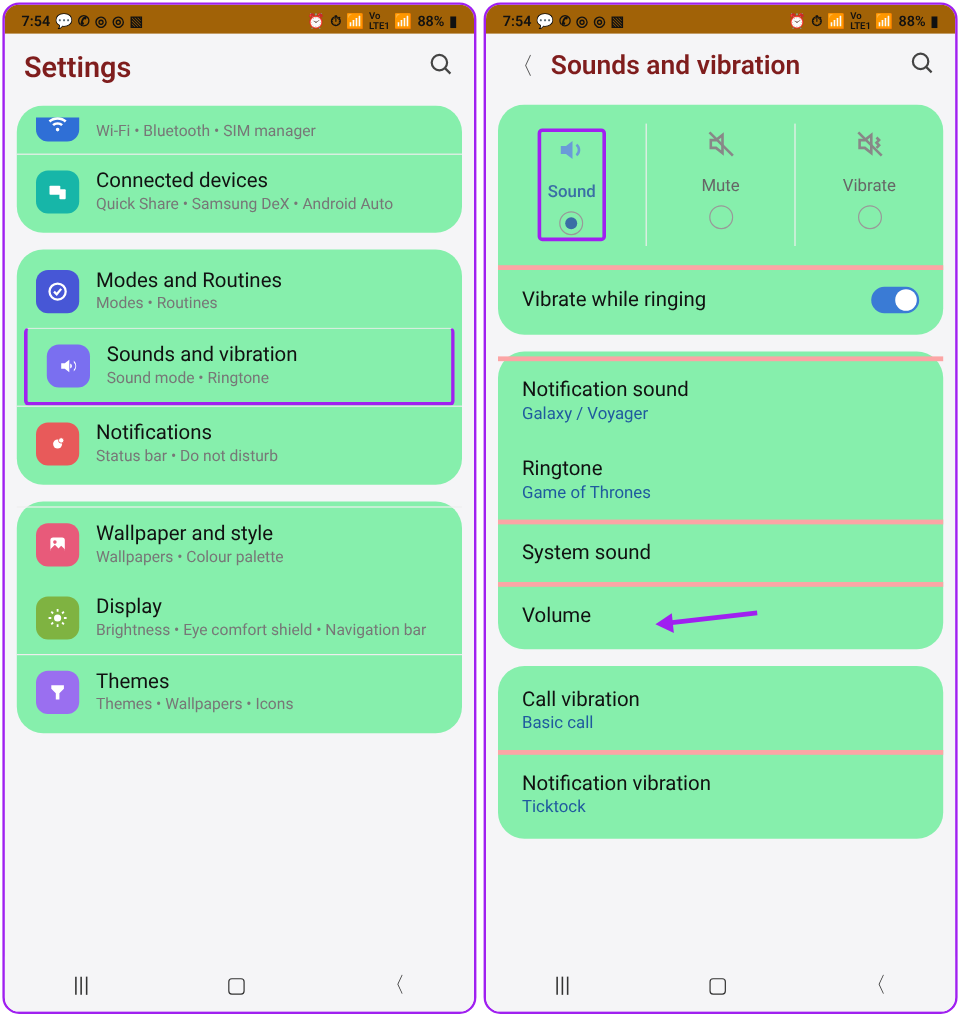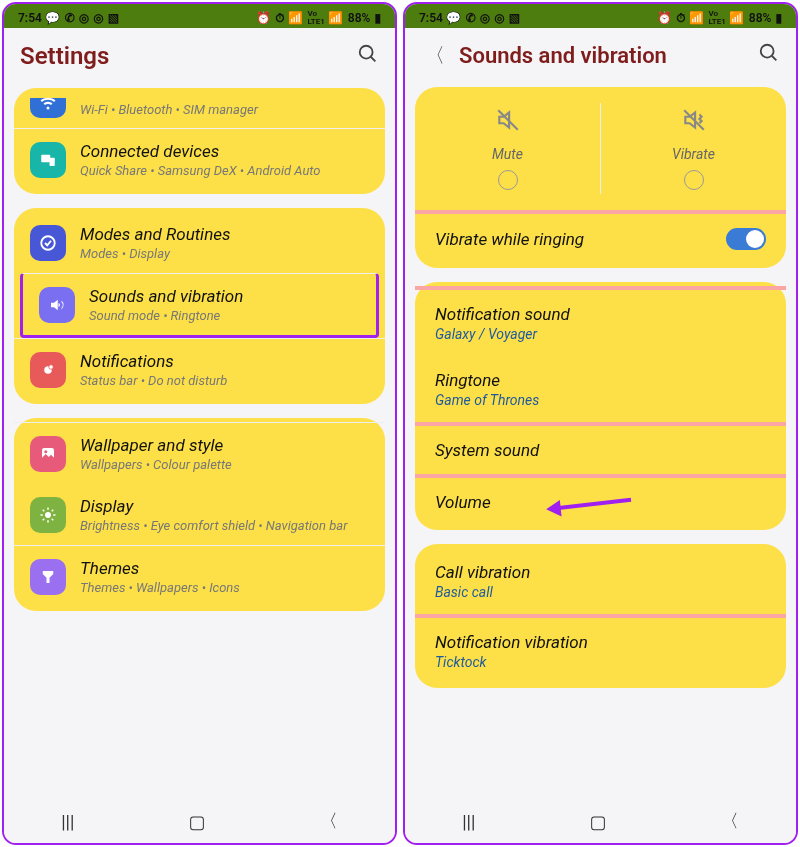--- a/index.html
+++ b/index.html
@@ -23,46 +23,45 @@
     position: relative;
   }
   .statusbar {
     display: flex;
     justify-content: space-between;
     align-items: center;
     padding: 6px 14px 2px 14px;
     font-size: 13px;
     font-weight: 600;
     color: #111;
-    background: #4d7c0f;
+    background: #a16207;
   }
   .statusbar .sicons { display:flex; gap:4px; align-items:center; font-size:12px;}
   .header {
     display: flex;
     align-items: center;
     padding: 14px 16px 18px 16px;
     gap: 10px;
   }
   .header .title {
     font-size: 24px;
     font-weight: 600;
     color: #7f1d1d;
     flex: 1;
   }
   .header .title.sub { font-size: 22px; }
   .back { font-size: 20px; color:#555; padding:0 4px;}
   .search-icon { font-size:20px; color:#444; }
   .content { flex:1; overflow:hidden; padding: 0 10px;}
   .card {
-    background: #fde047;
+    background: #86efac;
     border-radius: 22px;
     margin-bottom: 14px;
     padding: 4px 0;
     box-shadow: 0 0 0 rgba(0,0,0,0);
-    font-style: italic;
   }
   .row {
     display:flex;
     align-items:center;
     padding: 12px 16px;
     gap: 14px;
     position:relative;
   }
   .row.sep { border-top: 1px solid #eee; }
   .rowicon {
@@ -190,21 +189,21 @@
     <div class="card">
       <div class="row">
         <div class="rowicon" style="background:#4757d6">
           <svg width="18" height="18" viewBox="0 0 24 24" fill="none" stroke="#fff" stroke-width="2.5">
               <circle cx="12" cy="12" r="9"></circle>
               <path d="M8 12l3 3 5-6"></path>
             </svg>
         </div>
         <div class="rowtxt">
           <div class="rowtitle">Modes and Routines</div>
-          <div class="rowsub">Modes  •  Display</div>
+          <div class="rowsub">Modes  •  Routines</div>
         </div>
       </div>
       <div class="row sep highlight">
         <div class="rowicon" style="background:#7a6ff0">
           <svg width="18" height="18" viewBox="0 0 24 24" fill="#fff">
               <path d="M4 9v6h4l5 4V5L8 9H4zm12 3a3 3 0 00-2-2.8v5.6A3 3 0 0016 12zm2-6v2a6 6 0 010 8v2a8 8 0 000-12z"></path>
             </svg>
         </div>
         <div class="rowtxt">
           <div class="rowtitle">Sounds and vibration</div>
@@ -310,20 +309,32 @@
           <circle cx="10" cy="10" r="7"></circle>
           <line x1="20" y1="20" x2="15" y2="15"></line>
         </svg>
     </span>
   </div>
 
   <div class="content">
 
     <div class="card">
       <div class="modes">
+        <div class="mode active">
+          <div class="mode-highlight" style="display:flex;flex-direction:column;align-items:center;gap:8px;">
+            <span class="micon">
+              <svg width="26" height="26" viewBox="0 0 24 24" fill="none" stroke="#6a9bd8" stroke-width="2">
+                  <path d="M4 9v6h4l5 4V5L8 9H4z" fill="#6a9bd8" stroke="none"></path>
+                  <path d="M16 8a5 5 0 010 8"></path>
+                </svg>
+            </span>
+            <span class="mlabel">Sound</span>
+            <span class="radio on"></span>
+          </div>
+        </div>
         <div class="mode">
           <span class="micon">
             <svg width="26" height="26" viewBox="0 0 24 24" fill="none" stroke="#888" stroke-width="2">
                 <path d="M4 9v6h4l5 4V5L8 9H4z"></path>
                 <line x1="3" y1="3" x2="21" y2="21"></line>
               </svg>
           </span>
           <span class="mlabel">Mute</span>
           <span class="radio"></span>
         </div>

